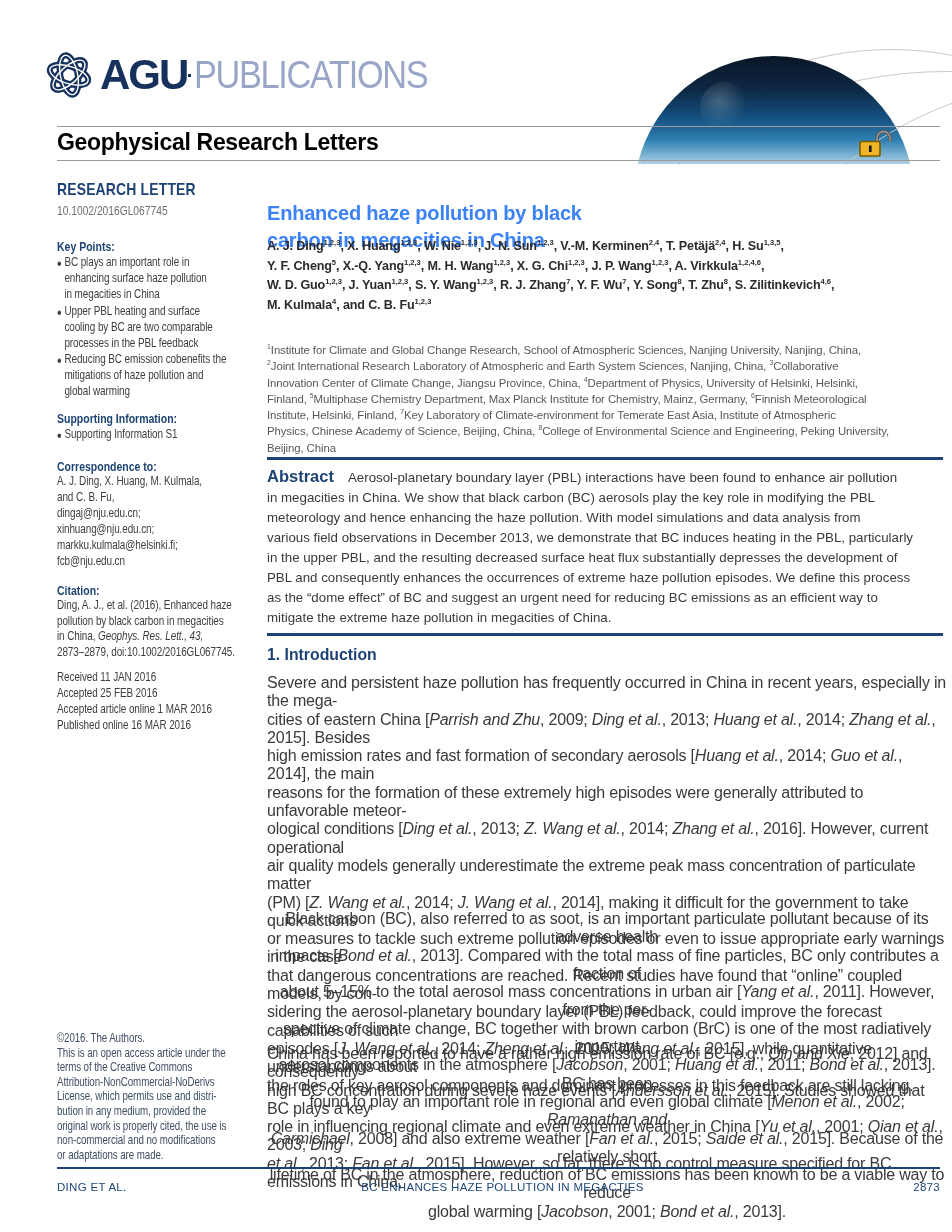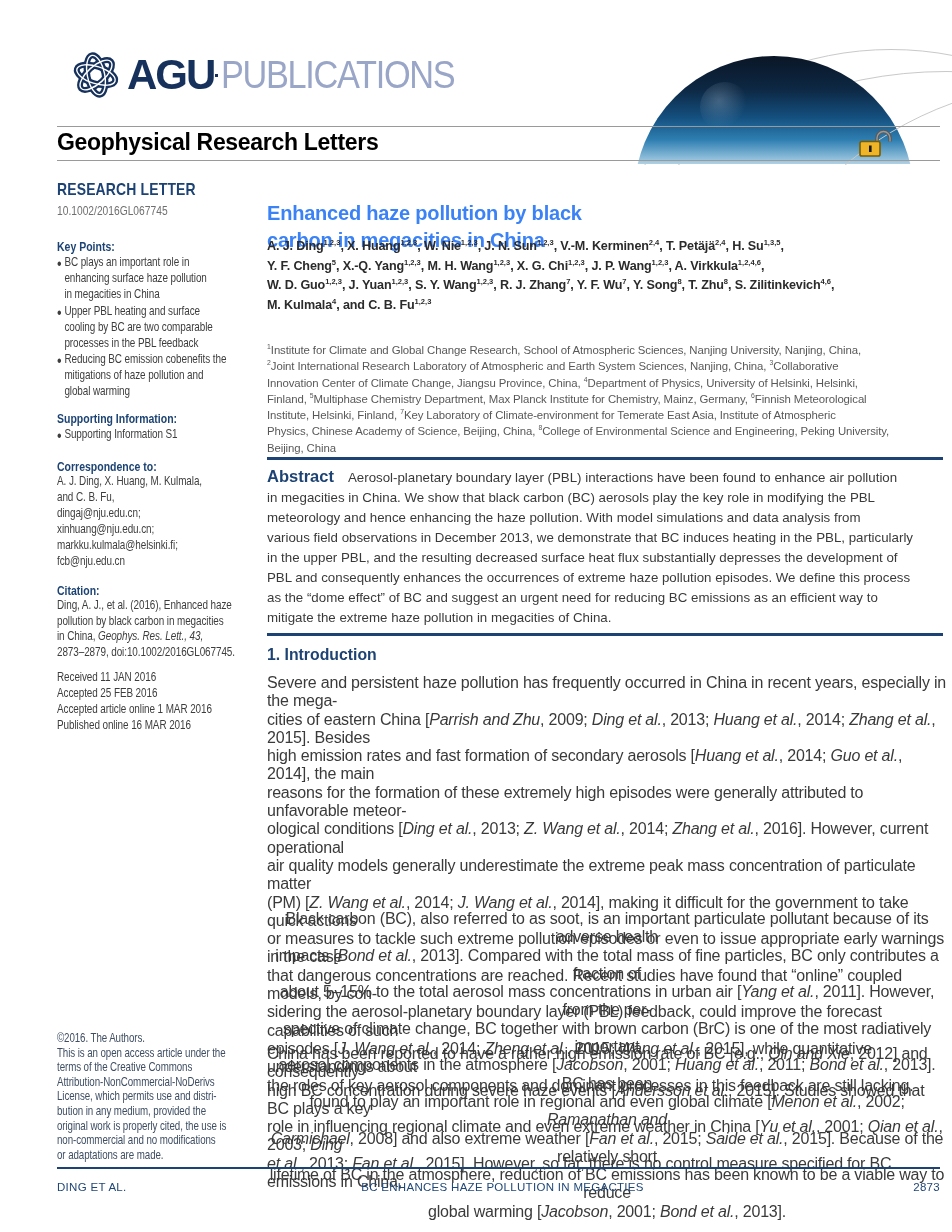--- a/index.html
+++ b/index.html
@@ -1,20 +1,20 @@
 <!DOCTYPE html>
 <html><head>
 <meta charset="utf-8">
 <style>
   html,body{margin:0;padding:0;background:#e8e8e8;}
   .page{position:relative;width:952px;height:1232px;background:#ffffff;margin:0 auto;
         font-family:"Liberation Sans",sans-serif;overflow:hidden;}
 
   
-  .logo{position:absolute;left:71px;top:50px;display:flex;align-items:center;}
+  .logo{position:absolute;left:44px;top:50px;display:flex;align-items:center;}
   .logo-mark{width:50px;height:50px;margin-right:6px;}
   .logo-agu{font-size:42px;font-weight:bold;color:#16325c;letter-spacing:-2px;line-height:50px;}
   .logo-tm{display:inline-block;width:3px;height:3px;background:#16325c;margin-left:1px;vertical-align:-8px;}
   .logo-pub{display:inline-block;font-size:39px;font-weight:500;color:#9aa6c7;letter-spacing:-1.5px;
             transform:scaleX(.88);transform-origin:0 60%;margin-left:3px;line-height:50px;}
   .hairline{position:absolute;left:57px;width:883px;height:1px;background:#9a9a9a;}
   #hl1{top:126px;} #hl2{top:160px;}
   .journal{position:absolute;left:57px;top:129px;font-size:23px;font-weight:bold;color:#000000;letter-spacing:-.3px;}
 
   

